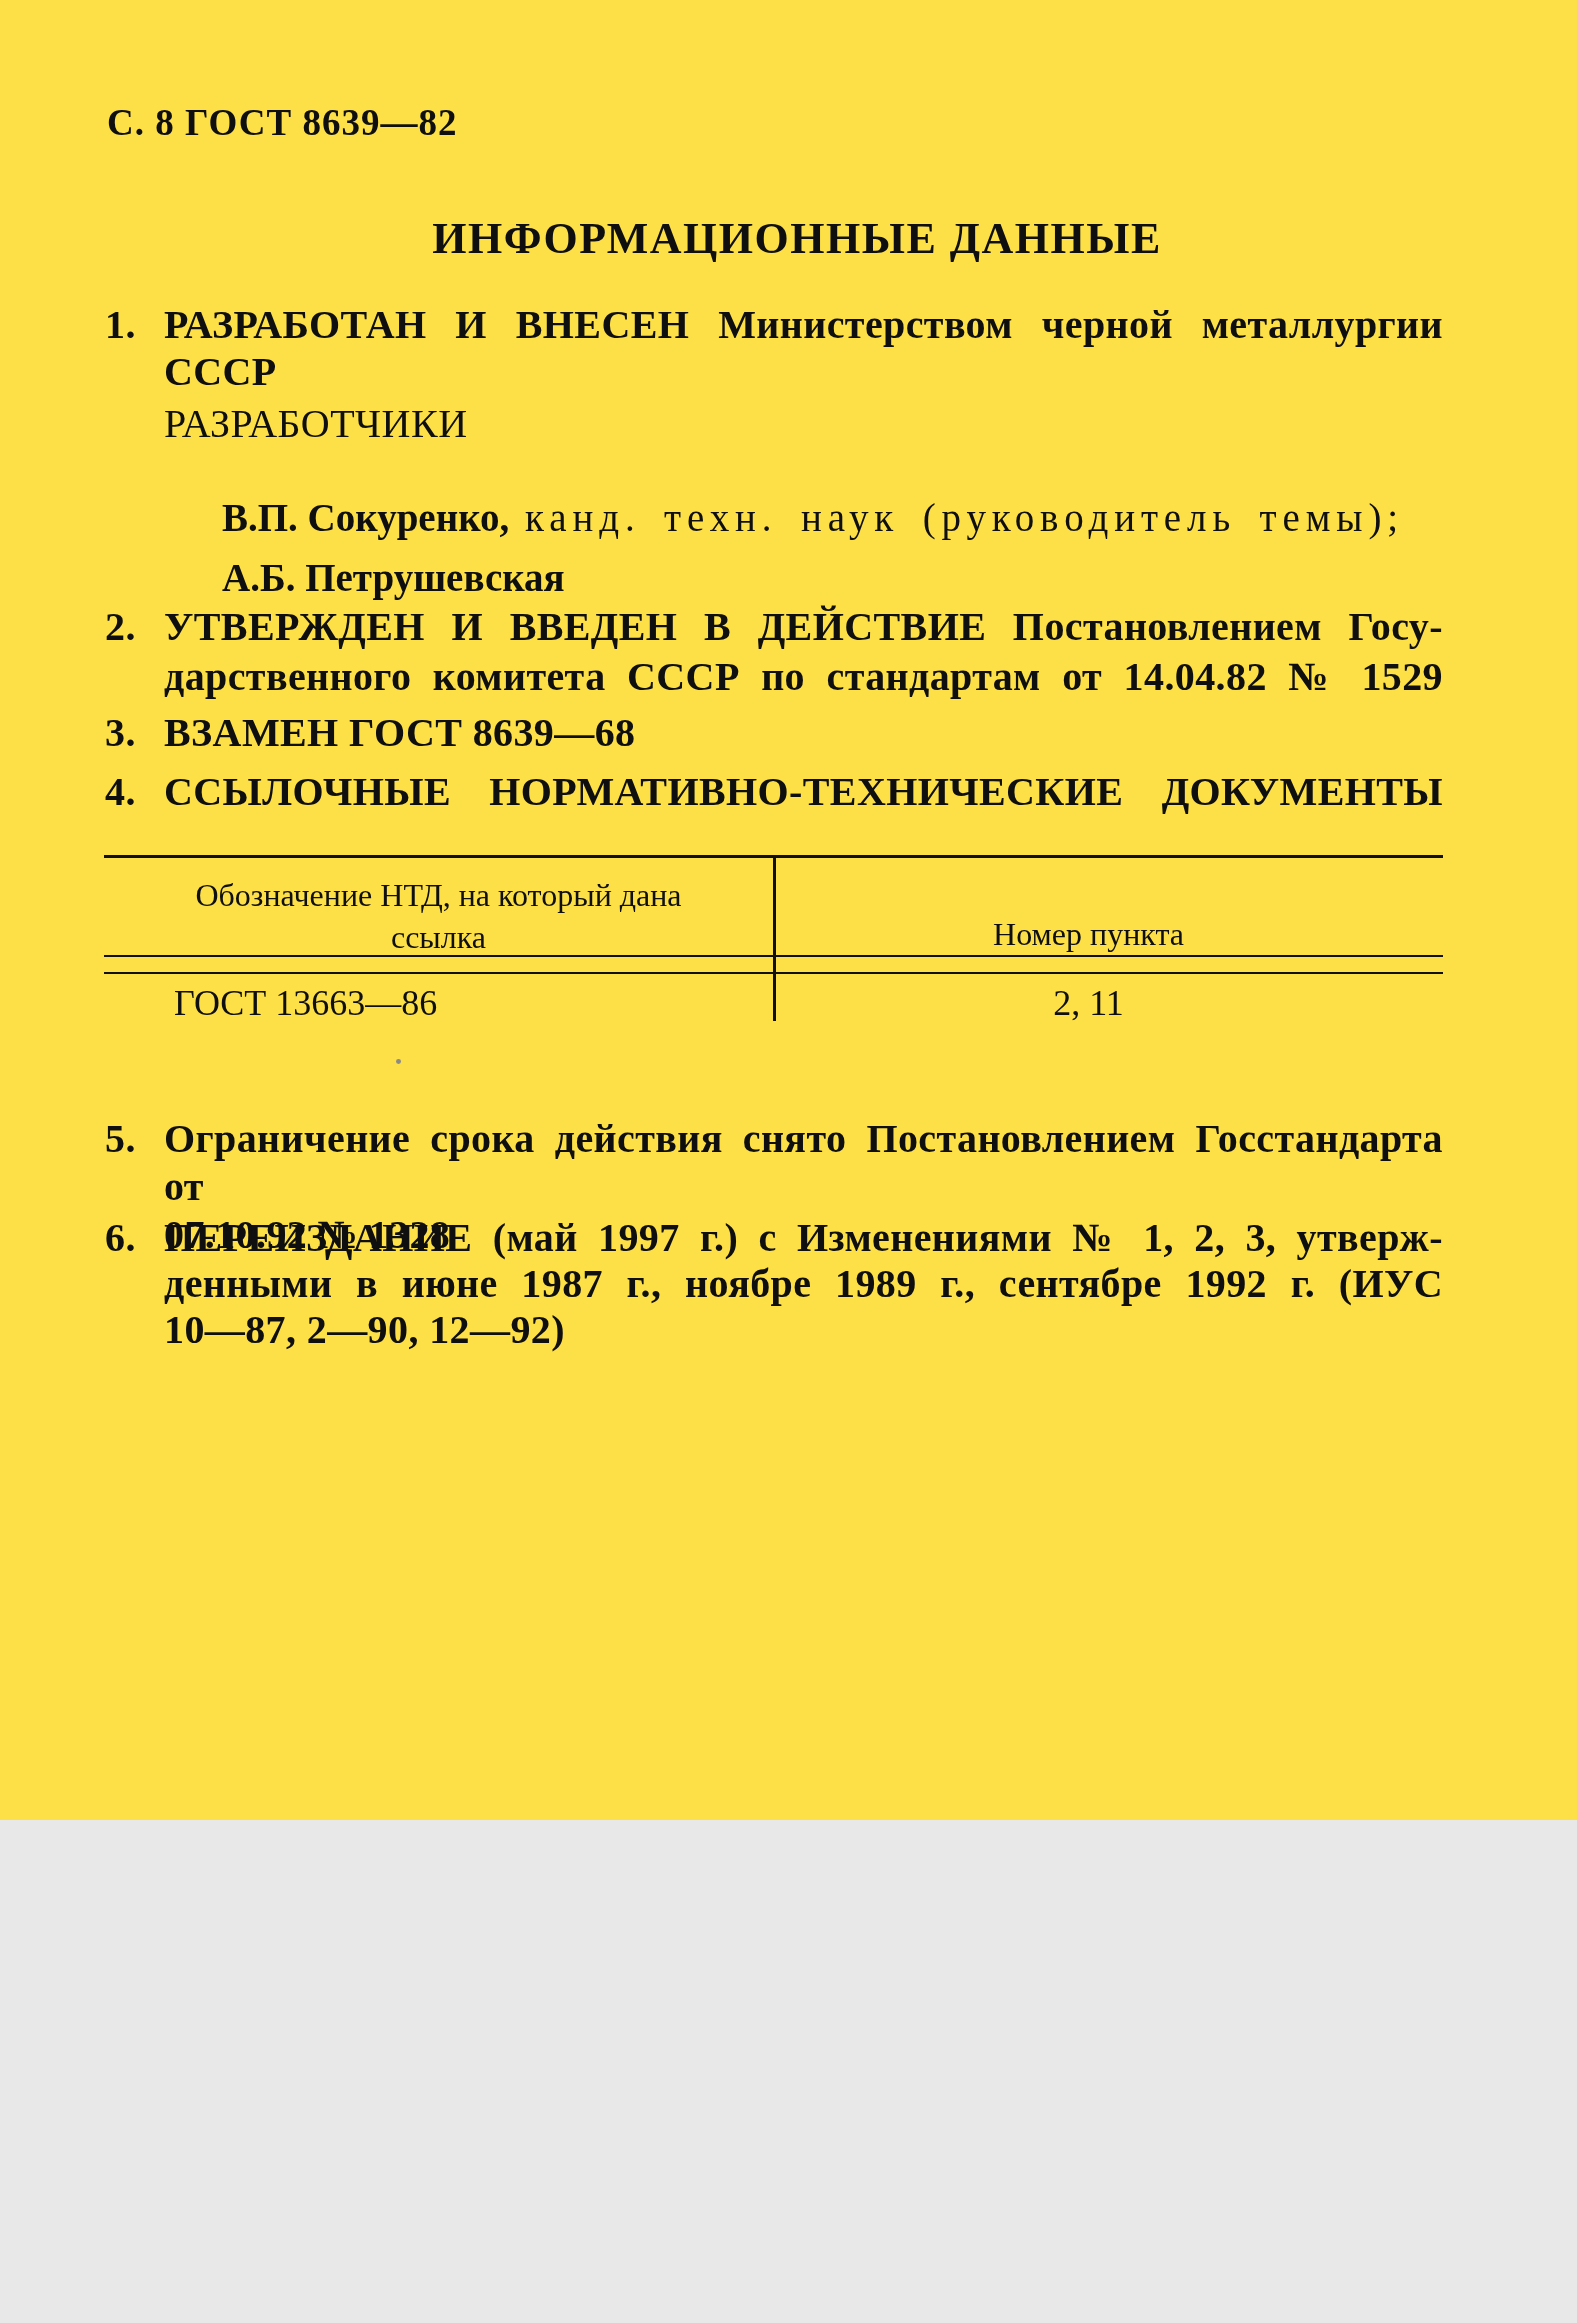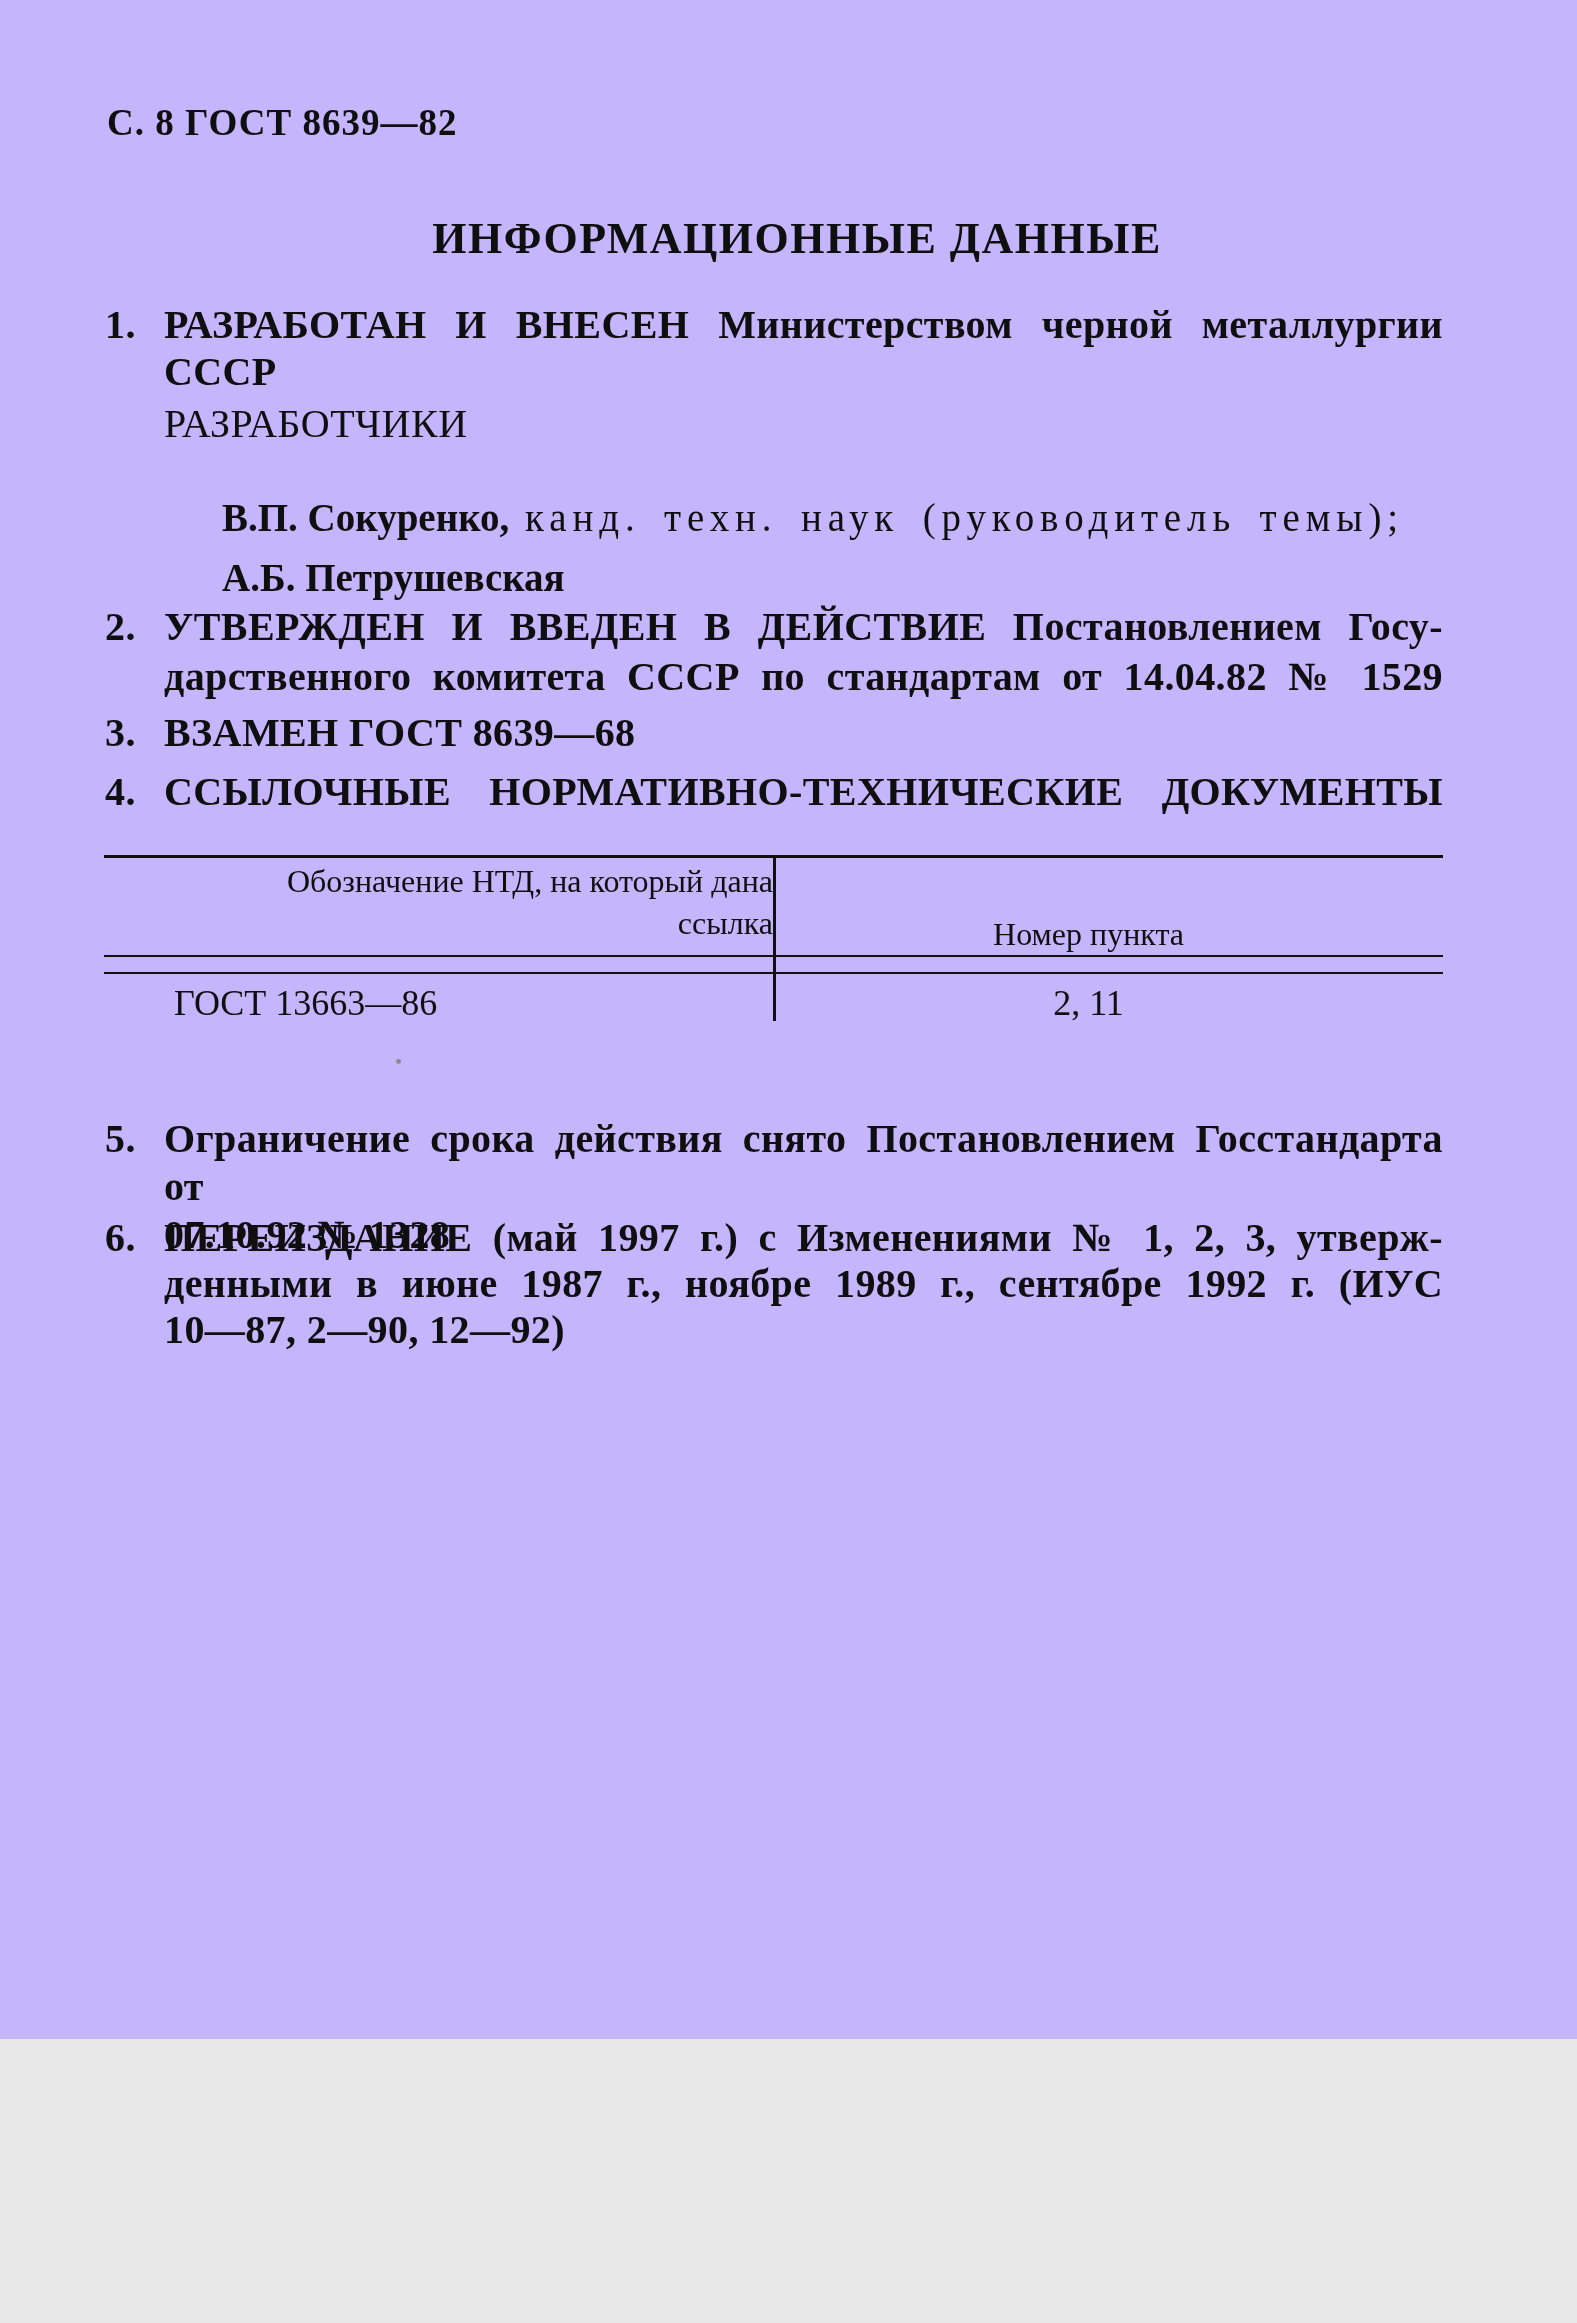--- a/index.html
+++ b/index.html
@@ -1,20 +1,20 @@
 <!DOCTYPE html>
 <html lang="ru"><head>
 <meta charset="utf-8">
 <style>
   html,body{margin:0;padding:0;background:#e8e8e8;}
   .page{
     position:relative;
-    width:1578px;height:2039px;
+    width:1578px;height:1820px;
     margin:0 auto;
-    background:#c4b5fd;
+    background:#fde047;
     color:#0f0f0f;
     font-family:"Liberation Serif","DejaVu Serif",serif;
     overflow:hidden;
   }
   
   .running-header{
     position:absolute;left:107px;top:101px;
     font-size:37px;font-weight:700;letter-spacing:1px;line-height:1.2;
     white-space:nowrap;
   }
@@ -58,21 +58,21 @@
     position:absolute;left:104px;top:855px;width:1339px;
     border-top:3.9px solid #101010;
     font-weight:400;
   }
   .t-header-row{
     display:flex;align-items:stretch;height:97px;
   }
   .t-col1{width:669px;box-sizing:border-box;}
   .t-col2{flex:1;box-sizing:border-box;}
   .t-header-row .t-col1{
-    padding-top:2px;text-align:right;
+    padding-top:16px;text-align:center;
     font-size:32px;line-height:42px;
   }
   .t-header-row .t-col2{
     display:flex;align-items:flex-end;justify-content:center;
     font-size:32px;line-height:42px;
     padding-right:39px;
   }
   .t-sep{
     height:14.6px;
     border-top:2.9px solid #101010;

